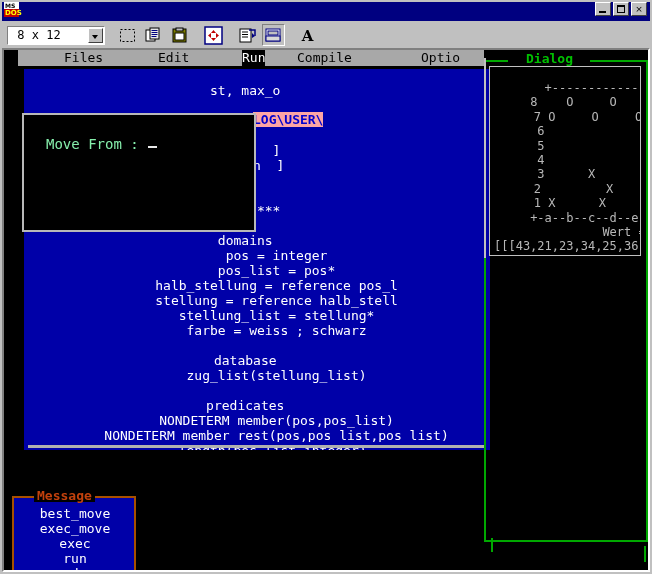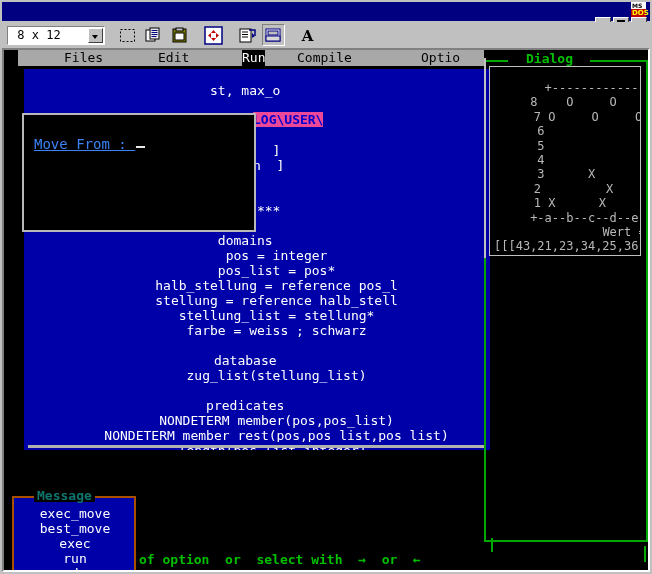--- a/index.html
+++ b/index.html
@@ -16,23 +16,22 @@
     width: 652px; height: 574px;
     background: #c0c0c0;
     box-sizing: border-box;
   }
 
   
   .titlebar {
     position: absolute; left: 2px; top: 2px;
     width: 648px; height: 19px;
     background: #000080;
-    display: flex; align-items: flex-end;
-    box-sizing: border-box;
-    flex-direction: column;
+    display: flex; align-items: flex-start;
+    box-sizing: border-box;
   }
   .ms-logo {
     width: 15px; height: 15px; margin-left: 2px; margin-right: 4px;
     position: relative; flex: none;
     background: #fff;
   }
   .ms-logo .ms-top {
     position: absolute; left: 0; top: 0; width: 15px; height: 7px;
     background: #fff; color: #000; font: bold 6px "DejaVu Sans", sans-serif;
     line-height: 7px; text-align: left; padding-left: 1px; box-sizing: border-box;
@@ -174,37 +173,37 @@
   }
   .src-bottom-bar2 {
     position: absolute; left: 4px; bottom: 6px;
     width: 458px; height: 2px; background: #0000a8;
   }
 
   
   .logpath {
     position: absolute; left: 249px; top: 62px;
     font: bold 13px/15px "DejaVu Sans Mono", monospace;
-    color: #0000d0; background: #ec4899;
+    color: #0000d0; background: #fca5a5;
     white-space: pre; z-index: 6;
   }
 
   
   .move-win {
     position: absolute; left: 18px; top: 63px;
     width: 234px; height: 119px;
     background: #000000;
     border: 2px solid #b8b8b8;
     box-sizing: border-box;
     z-index: 8;
   }
   .move-label {
-    position: absolute; left: 10px; top: 21px;
+    position: absolute; left: 22px; top: 21px;
     font: 14px/16px "DejaVu Sans Mono", monospace;
-    color: #3b82f6; white-space: pre; text-decoration: underline;
+    color: #86efac; white-space: pre;
   }
   .move-cursor {
     display: inline-block; width: 9px; height: 2px;
     background: #e8e8e8; vertical-align: baseline;
     margin-left: 1px; position: relative; top: -1px;
   }
 
   
   .dialog-win {
     position: absolute; left: 480px; top: 4px;
@@ -266,21 +265,21 @@
     position: absolute; left: 8px; top: 446px;
     width: 124px; height: 117px;
     background: #0000a8;
     border: 2px solid #a85000;
     box-sizing: border-box;
     z-index: 12;
   }
   .msg-title {
     position: absolute; left: 20px; top: -9px;
     font: bold 13px/13px "DejaVu Sans Mono", monospace;
-    color: #0f766e; background: #000000;
+    color: #c2410c; background: #000000;
     padding: 0 3px; white-space: pre;
   }
   .msg-deco-l {
     position: absolute; left: 4px; top: -2px; width: 14px; height: 2px;
     background: #a85000;
   }
   .msg-deco-r {
     position: absolute; right: 4px; top: -2px; width: 14px; height: 2px;
     background: #a85000;
   }
@@ -488,26 +487,25 @@
     </div>
 
     <div class="status-left-tick"></div>
     <div class="status-right-tick"></div>
 
     <div class="msg-win">
       <div class="msg-deco-l"></div>
       <div class="msg-deco-r"></div>
       <div class="msg-title">Message</div>
       <div class="msg-list">
+        <div class="msg-item">best_move</div>
         <div class="msg-item">exec_move</div>
-        <div class="msg-item">best_move</div>
         <div class="msg-item">exec</div>
         <div class="msg-item">run</div>
         <div class="msg-item">member</div>
 
       </div>
     </div>
 
-    <div class="statusline">of option  or  select with  →  or  ←</div>
   </div>
 
   <div class="client-bevel"></div>
 </div>
 
 </body></html>

